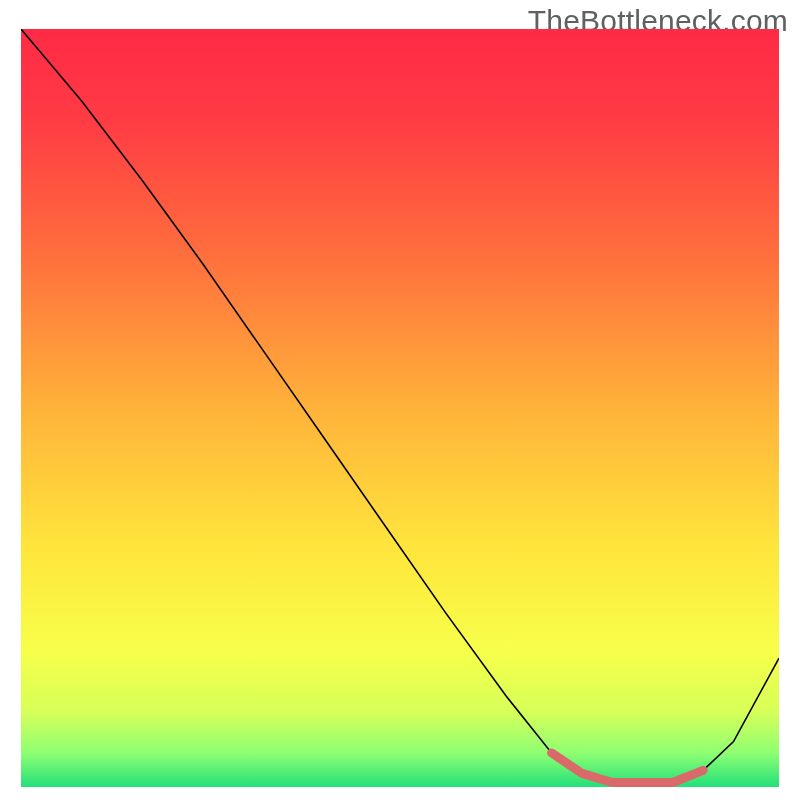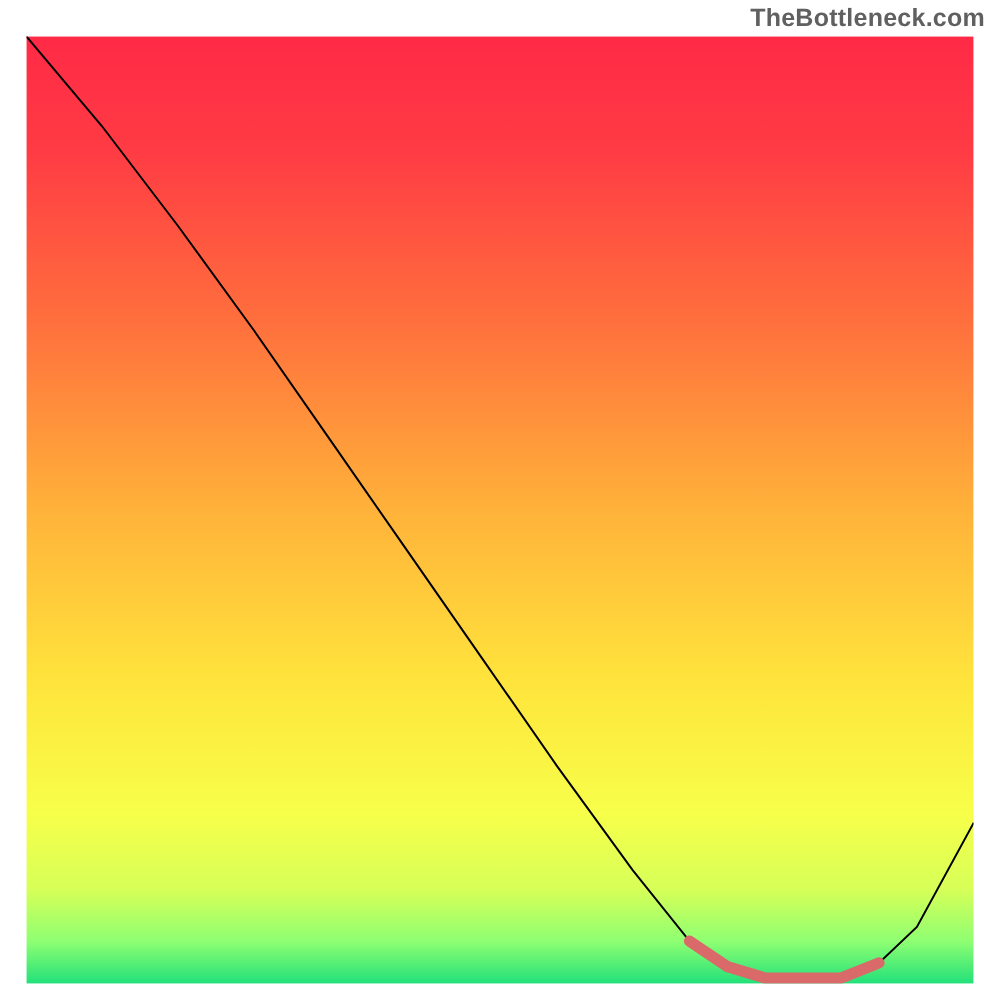--- a/index.html
+++ b/index.html
@@ -13,22 +13,22 @@
   }
   .stage {
     position: relative;
     width: 800px;
     height: 800px;
   }
   .watermark {
     position: absolute;
     top: 4px;
     right: 12px;
-    font-size: 20px;
-    font-weight: bold;
+    font-size: 30px;
+    font-weight: normal;
     color: #606060;
     letter-spacing: 0.2px;
     user-select: none;
   }
   .plot-area {
     position: absolute;
     left: 21px;
     top: 29px;
     width: 758px;
     height: 758px;

